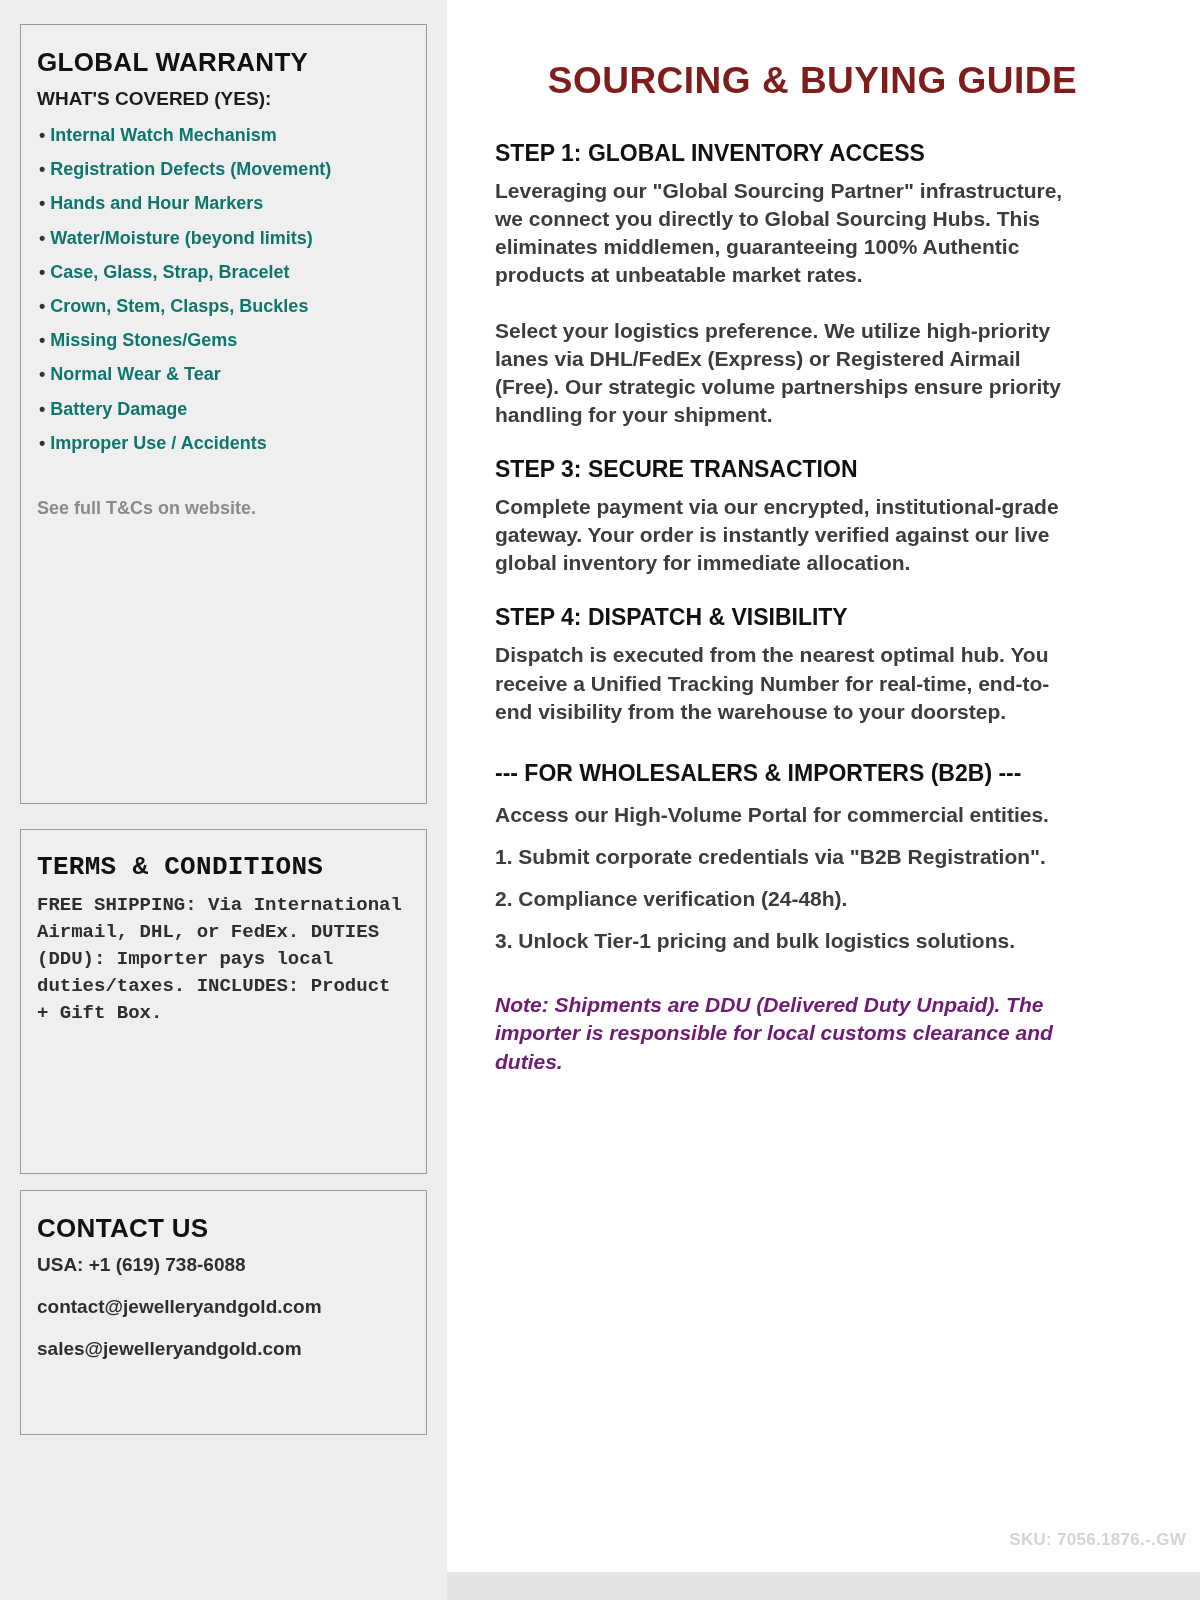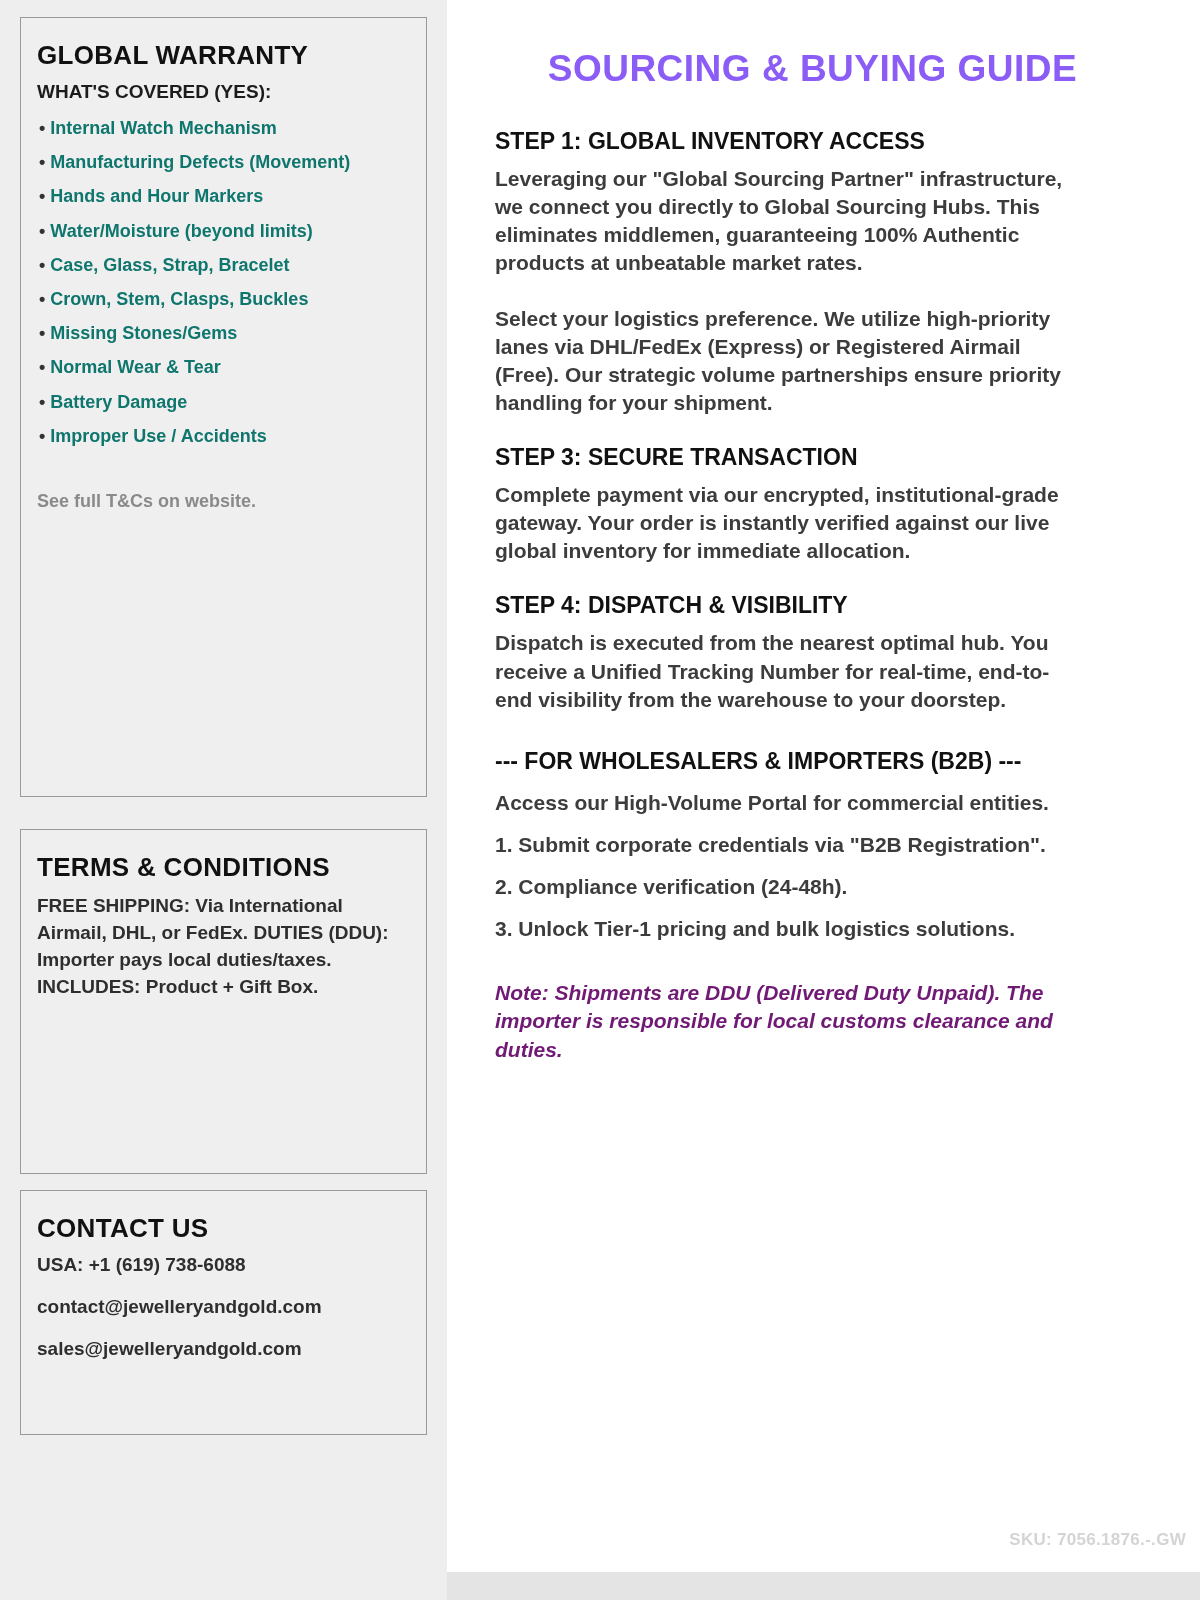--- a/index.html
+++ b/index.html
@@ -10,29 +10,29 @@
     position:relative;
     overflow:hidden;
     color:#222;
   }
   .page { display:flex; width:100%; height:100%; }
 
   
   .sidebar {
     width:447px; flex-shrink:0;
     background:#eeeeee;
-    padding:17px 20px 20px 20px;
+    padding:24px 20px 20px 20px;
   }
   .panel {
     border:1px solid #9a9a9a;
     background:#efefef;
     padding:22px 16px;
   }
   .panel-warranty { min-height:780px; }
-  .panel-terms    { min-height:345px; margin-top:32px; }
+  .panel-terms    { min-height:345px; margin-top:25px;font-family:Liberation Mono, monospace; }
   .panel-contact  { min-height:245px; margin-top:16px; }
 
   .panel-title {
     font-size:26px; font-weight:800; color:#111;
     letter-spacing:0.3px; margin-bottom:10px;
   }
   .subhead {
     font-size:19px; font-weight:800; color:#1c1c1c;
     margin-top:22px; margin-bottom:8px;
   }
@@ -56,23 +56,24 @@
   .contact-line.first { margin-top:8px; }
 
   
   .main {
     flex:1 1 auto;
     background:#ffffff;
     padding:48px 70px 0 48px;
   }
   .main-title {
     text-align:center;
-    font-size:37px; font-weight:800; color:#8b5cf6;
+    font-size:37px; font-weight:800; color:#7f1d1d;
     letter-spacing:0.5px;
     margin-bottom:38px;
+    margin-top:12px;
   }
   .section { margin-bottom:27px; }
   .section-heading {
     font-size:23px; font-weight:800; color:#111;
     margin-bottom:10px;
   }
   .section-body {
     font-size:21px; font-weight:600; color:#3c3c3c;
     line-height:1.34;
     max-width:590px;
@@ -110,21 +111,21 @@
 <div class="page">
 
   <aside class="sidebar">
 
     <section class="panel panel-warranty">
       <h2 class="panel-title">GLOBAL WARRANTY</h2>
 
       <h3 class="subhead first">WHAT'S COVERED (YES):</h3>
       <div>
         <div class="bullet-item">Internal Watch Mechanism</div>
-        <div class="bullet-item">Manufacturing Defects (Movement)</div>
+        <div class="bullet-item">Registration Defects (Movement)</div>
         <div class="bullet-item">Hands and Hour Markers</div>
       </div>
 
       <div>
         <div class="bullet-item">Water/Moisture (beyond limits)</div>
         <div class="bullet-item">Case, Glass, Strap, Bracelet</div>
         <div class="bullet-item">Crown, Stem, Clasps, Buckles</div>
         <div class="bullet-item">Missing Stones/Gems</div>
         <div class="bullet-item">Normal Wear &amp; Tear</div>
         <div class="bullet-item">Battery Damage</div>

